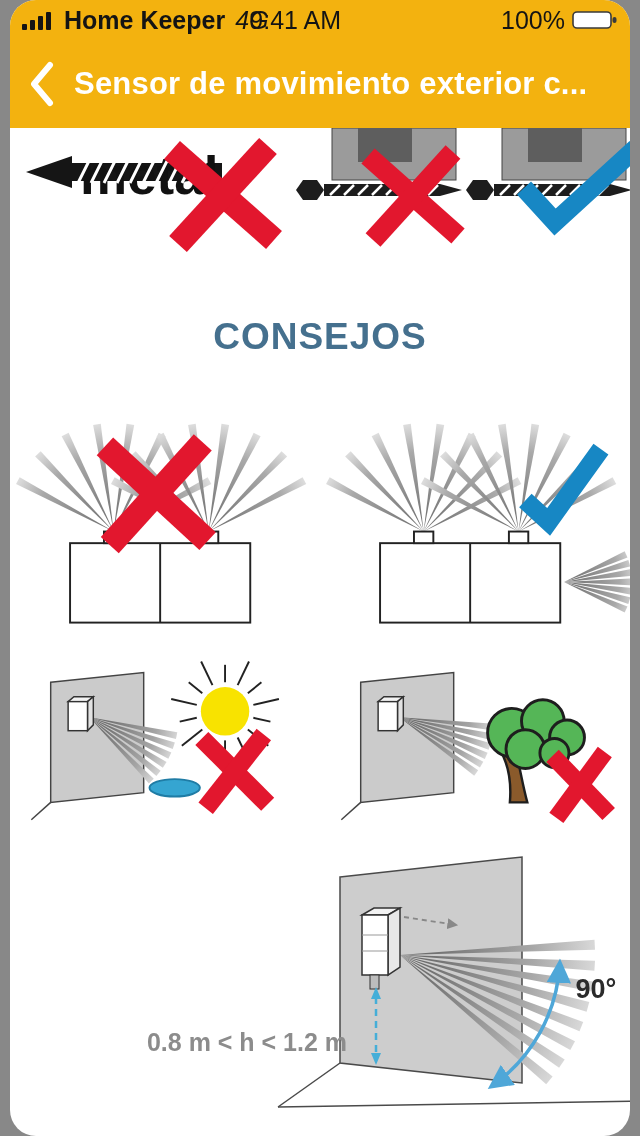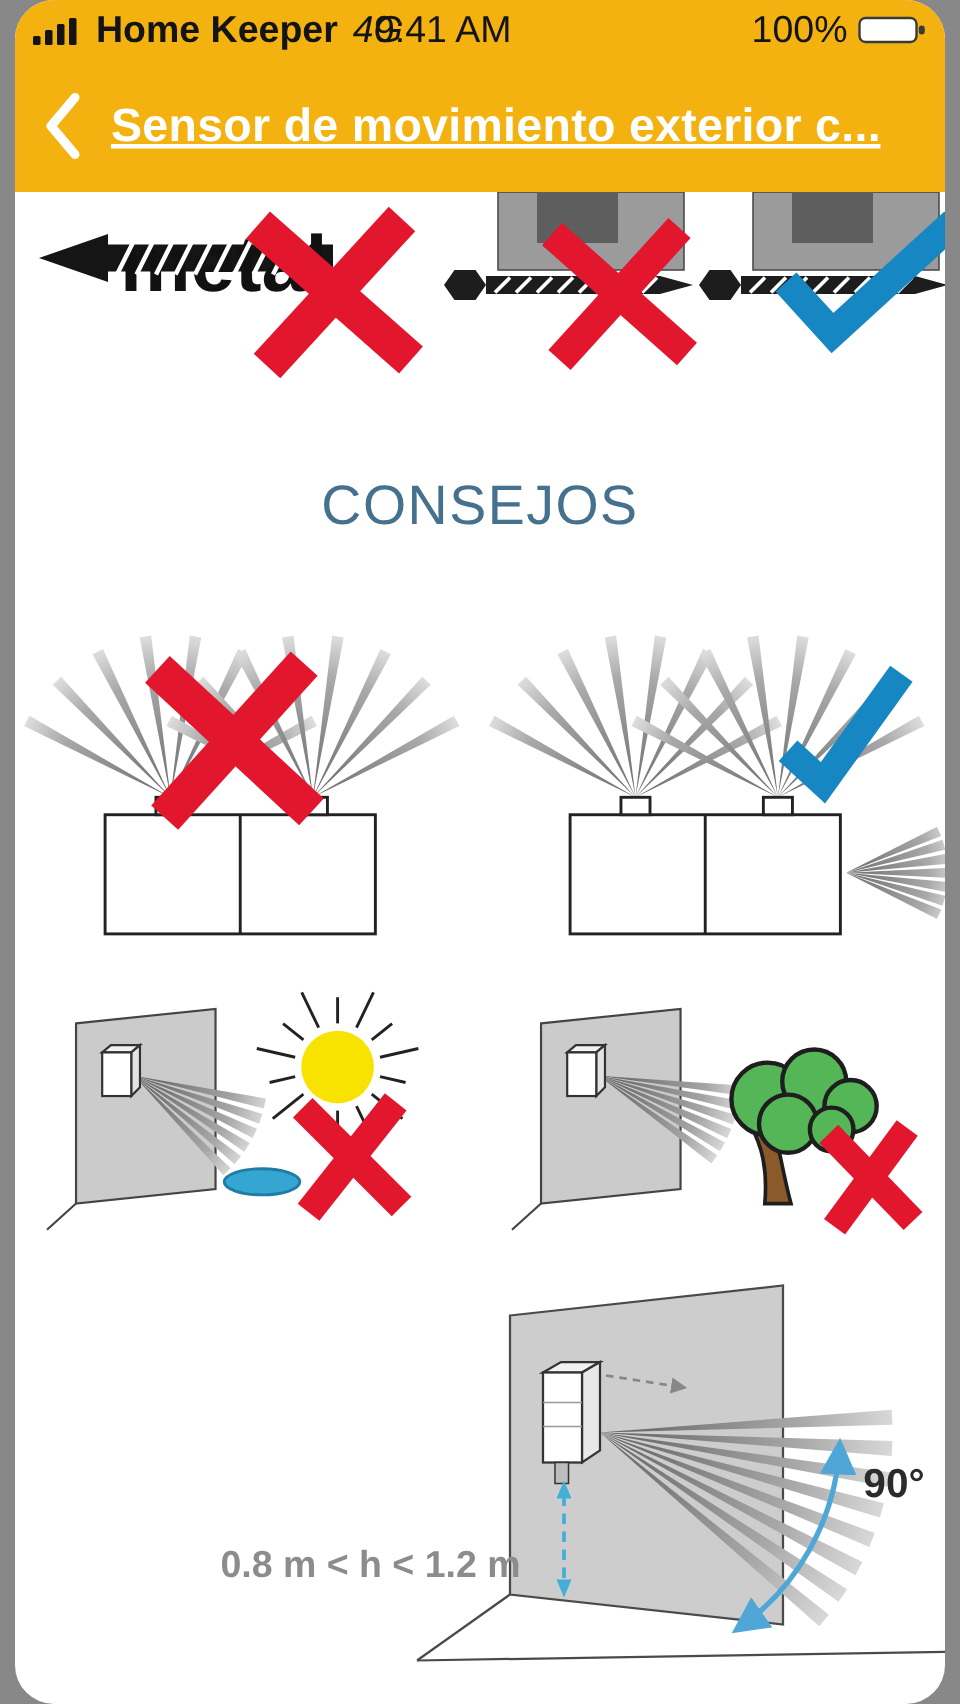--- a/index.html
+++ b/index.html
@@ -8,24 +8,24 @@
   .phone{width:620px;height:1136px;background:#ffffff;overflow:hidden;position:relative;margin:0 auto;border-radius:26px;}
   
   .statusbar{height:40px;background:#F3B20F;display:flex;align-items:center;padding:0 12px;font-size:25px;color:#141414;position:relative;}
   .sb-left{display:flex;align-items:center;gap:10px;}
   .sb-carrier{font-weight:600;}
   .sb-network{font-weight:400;font-style:italic;}
   .sb-time{position:absolute;left:46%;transform:translateX(-50%);font-weight:400;}
   .sb-right{margin-left:auto;display:flex;align-items:center;gap:7px;}
   
   .navbar{height:88px;background:#F3B20F;display:flex;align-items:center;padding:0 14px;}
-  .nav-title{color:#fff;font-size:31px;font-weight:700;margin-left:16px;white-space:nowrap;overflow:hidden;letter-spacing:.2px;text-decoration:underline;}
+  .nav-title{color:#fff;font-size:31px;font-weight:700;margin-left:16px;white-space:nowrap;overflow:hidden;letter-spacing:.2px;}
   .back-btn{display:flex;align-items:center;justify-content:center;width:34px;height:60px;cursor:pointer;}
   
-  .heading{color:#45708E;font-size:37px;font-weight:400;text-align:center;letter-spacing:1px;margin:58px 16px 34px;}
+  .heading{color:#45708E;font-size:37px;font-weight:700;text-align:center;letter-spacing:1px;margin:58px 16px 34px;}
   .row{display:flex;}
   .row2{margin-top:10px;}
   .bottomwrap{margin-top:3px;}
   svg{display:block;}
   svg text{font-family:"Liberation Sans",sans-serif;}
 </style>
 </head>
 <body>
 
 <div class="phone">

